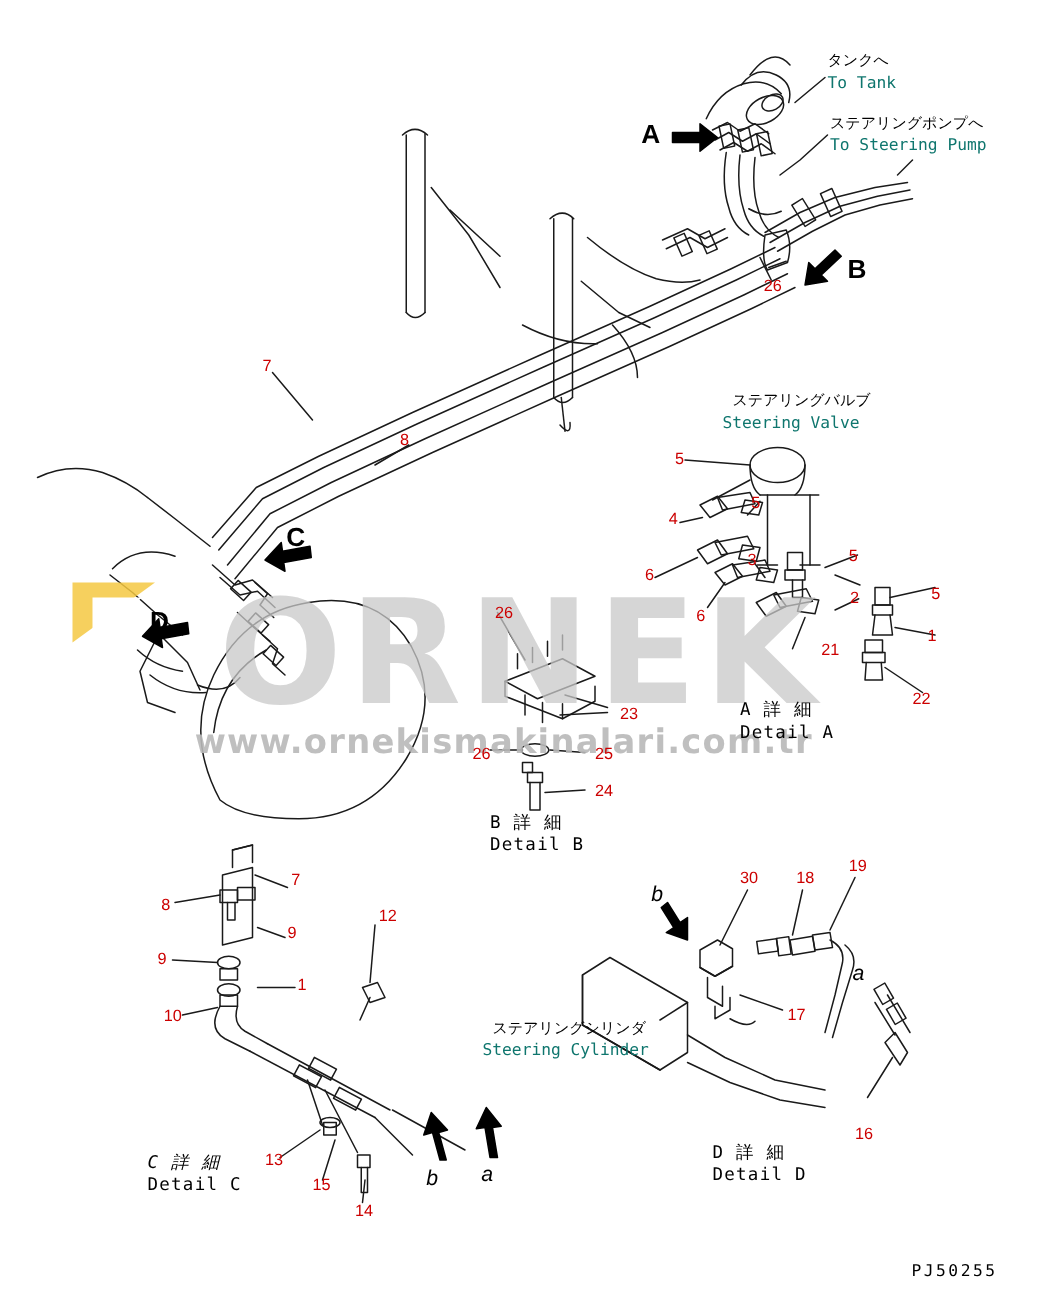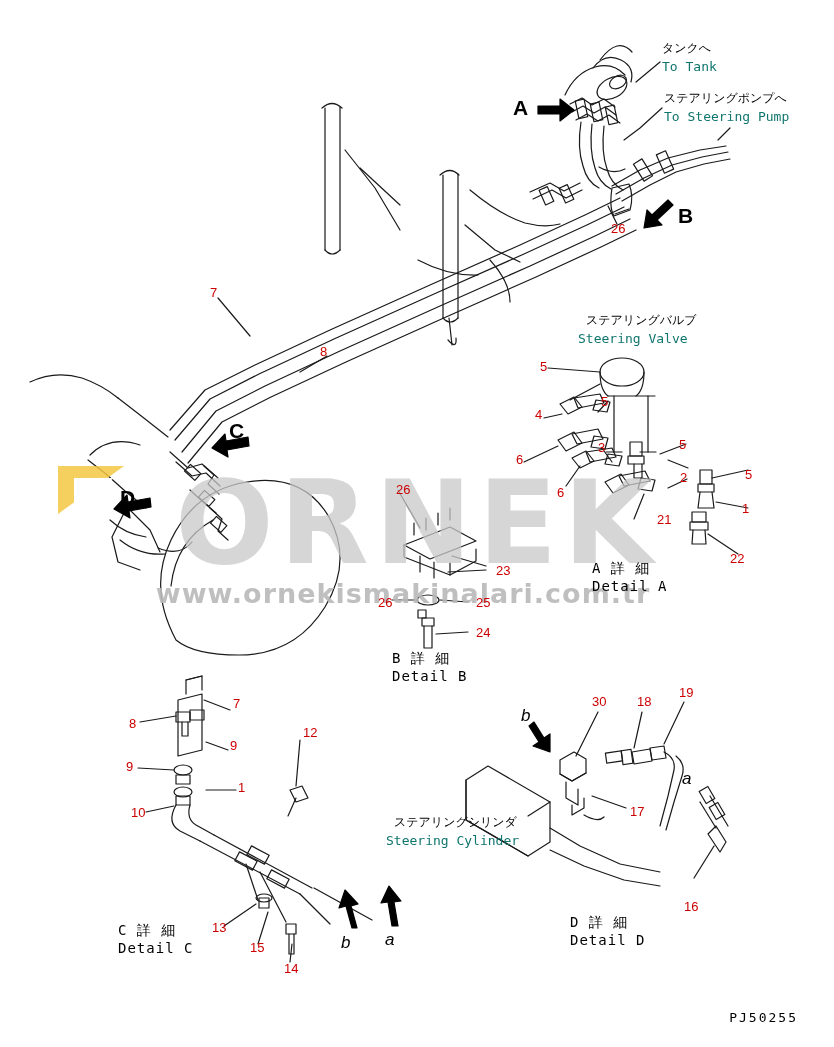--- a/index.html
+++ b/index.html
@@ -367,21 +367,21 @@
 
   <div class="lbl cap-jp" style="left:394px; top:816px;">ステアリングシリンダ</div>
   <div class="lbl cap-en" style="left:386px; top:834px;">Steering Cylinder</div>
 
   <div class="lbl sec" style="left:592px; top:560px;">A 詳 細</div>
   <div class="lbl sec" style="left:592px; top:578px;">Detail A</div>
 
   <div class="lbl sec" style="left:392px; top:650px;">B 詳 細</div>
   <div class="lbl sec" style="left:392px; top:668px;">Detail B</div>
 
-  <div class="lbl sec" style="left:118px; top:922px;">C 詳 細</div>
+  <div class="lbl sec" style="left:118px; top:922px;font-style:italic;">C 詳 細</div>
   <div class="lbl sec" style="left:118px; top:940px;text-align:right;">Detail C</div>
 
   <div class="lbl sec" style="left:570px; top:914px;">D 詳 細</div>
   <div class="lbl sec" style="left:570px; top:932px;">Detail D</div>
 
   <div class="lbl bigletter" style="left:513px; top:96px;">A</div>
   <div class="lbl bigletter" style="left:678px; top:204px;">B</div>
   <div class="lbl bigletter" style="left:229px; top:419px;">C</div>
   <div class="lbl bigletter" style="left:120px; top:486px;">D</div>
 

